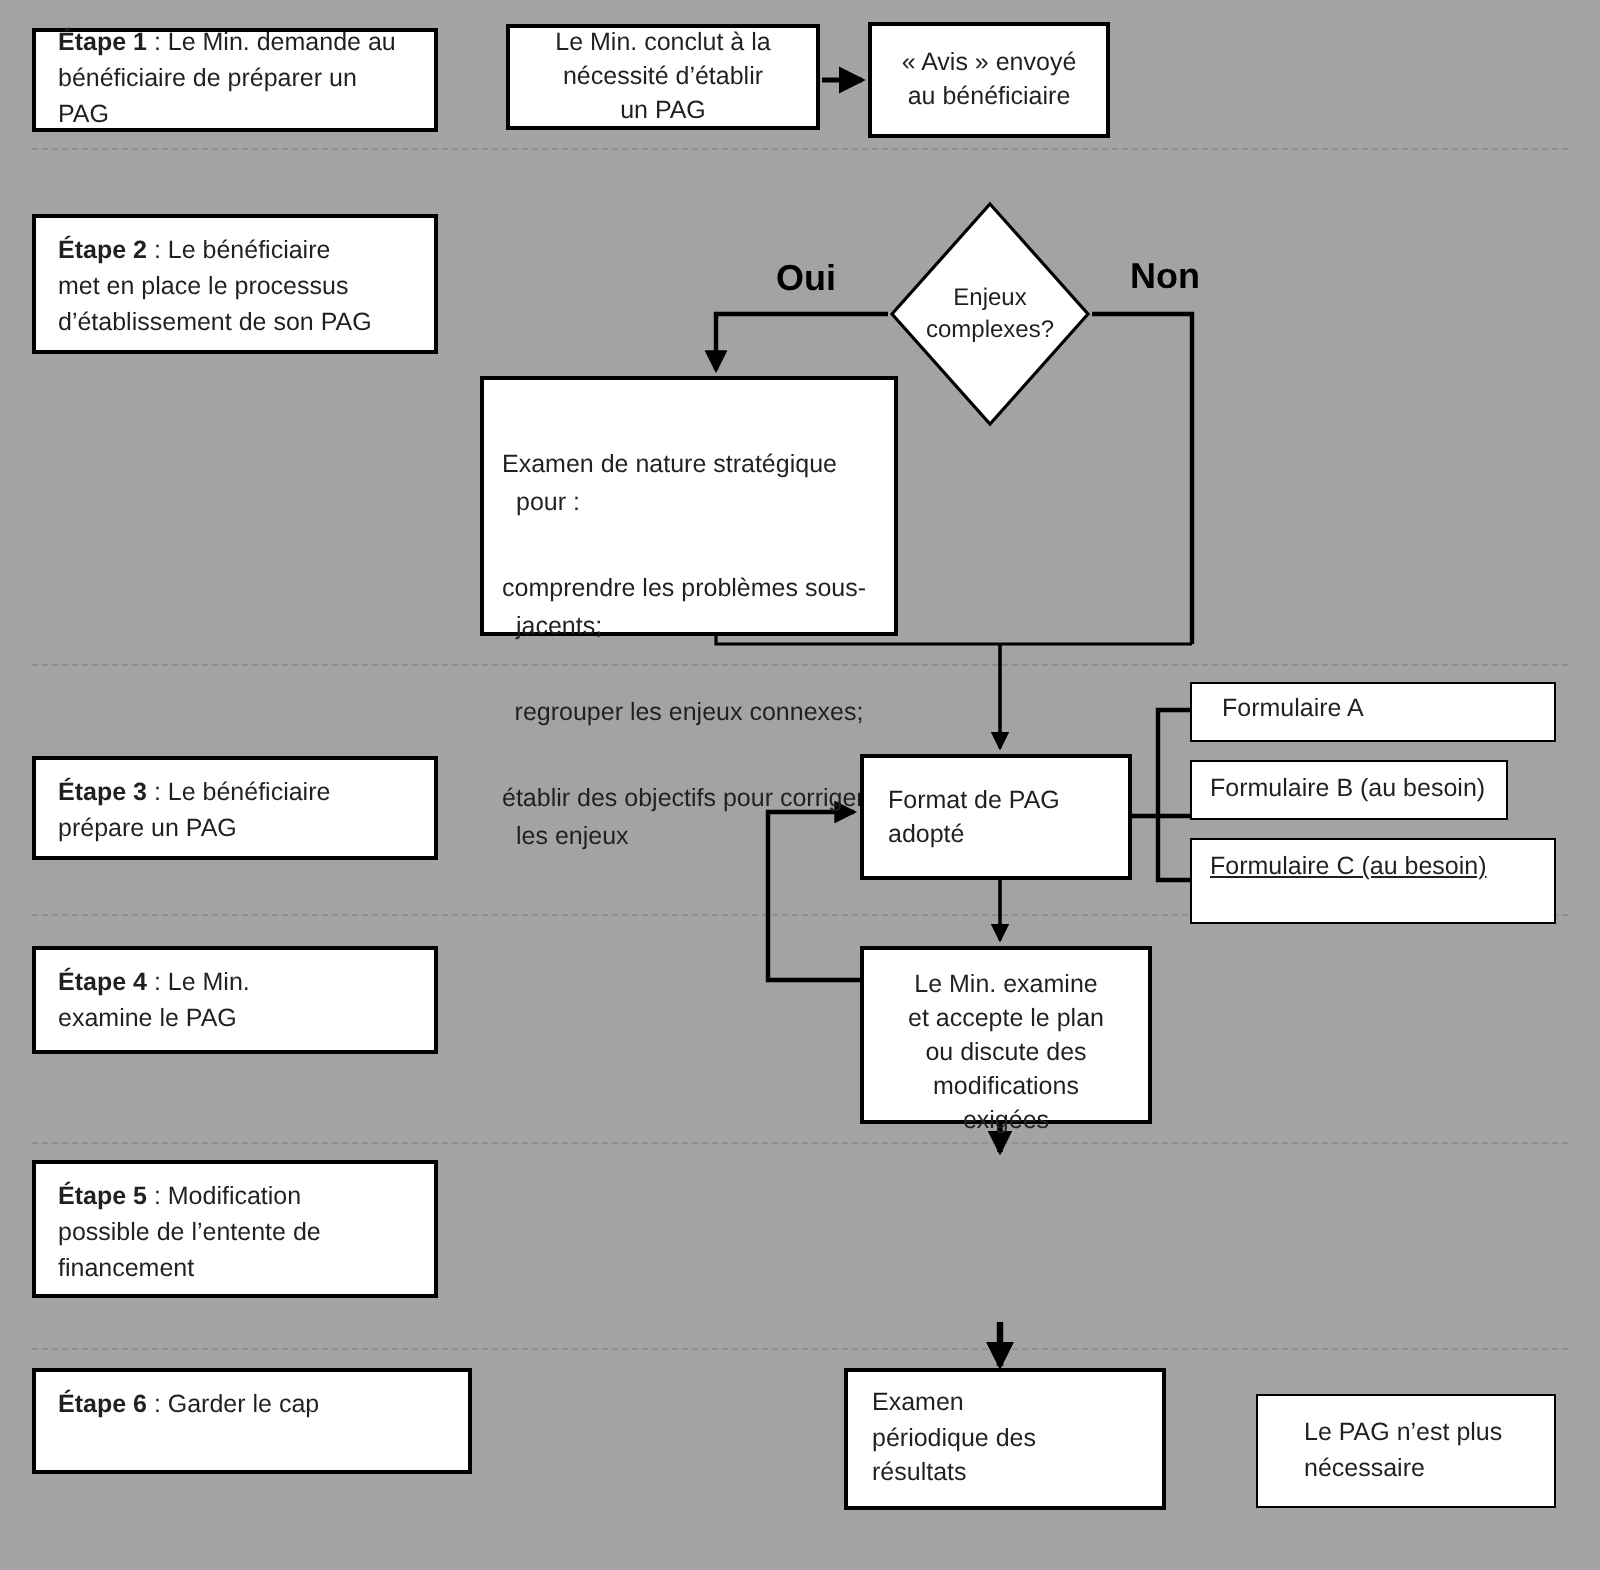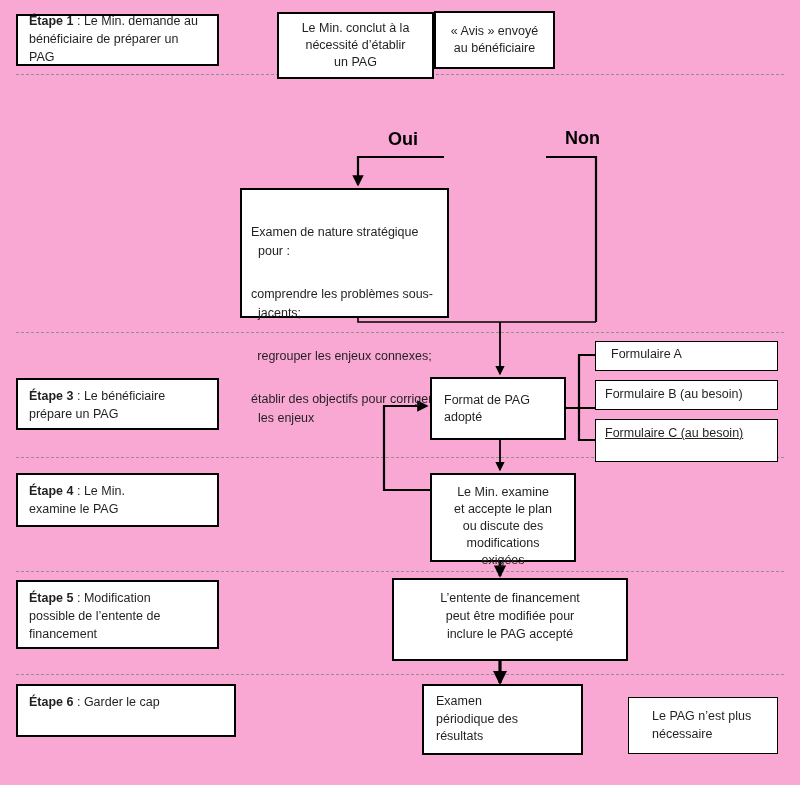--- a/index.html
+++ b/index.html
@@ -9,21 +9,21 @@
     background: #ffffff;
   }
   body {
     font-family: "Liberation Sans", sans-serif;
     color: #231f20;
   }
   #canvas {
     position: relative;
     width: 800px;
     height: 785px;
-    background: #f9a8d4;
+    background: #a3a3a3;
     overflow: hidden;
   }
   
   .box {
     position: absolute;
     box-sizing: border-box;
     border: 2px solid #000000;
     background: #ffffff;
     font-size: 12.5px;
     line-height: 1.34;
@@ -155,28 +155,40 @@
 
     
     <line x1="500" y1="661" x2="500" y2="683" stroke="#000000" stroke-width="3.2" marker-end="url(#arrowThick)"></line>
   </svg>
 
   <div class="box step-box vcenter" style="left:16px; top:14px; width:203px; height:52px;">
     <div><b>Étape 1</b><span class="multiline"> : Le Min. demande au
 bénéficiaire de préparer un PAG</span></div>
   </div>
 
-  <div class="box center vcenter" style="left:253px; top:12px; width:157px; height:67px;margin-left:24px;">Le Min. conclut à la
+  <div class="box center vcenter" style="left:253px; top:12px; width:157px; height:53px;">Le Min. conclut à la
 nécessité d’établir
 un PAG</div>
 
   <div class="box center vcenter" style="left:434px; top:11px; width:121px; height:58px;">« Avis » envoyé
 au bénéficiaire</div>
 
-
+  <div class="box step-box vtop" style="left:16px; top:107px; width:203px; height:70px;">
+    <div><b>Étape 2</b><span class="multiline"> : Le bénéficiaire
+met en place le processus
+d’établissement de son PAG</span></div>
+  </div>
+
+  <div class="diamond-wrap" style="left:444px; top:100px; width:102px; height:114px;">
+    <svg width="102" height="114" viewBox="0 0 102 114">
+      <polygon points="51,2 100,57 51,112 2,57" fill="#ffffff" stroke="#000000" stroke-width="1.6"></polygon>
+    </svg>
+    <div class="diamond-label">Enjeux
+complexes?</div>
+  </div>
 
   <div class="branch-label" style="left:388px; top:129px;">Oui</div>
   <div class="branch-label" style="left:565px; top:128px;">Non</div>
 
   <div class="box" style="left:240px; top:188px; width:209px; height:130px; padding:14px 9px 8px 9px; line-height:1.52;">
     <span class="hang">Examen de nature stratégique pour :</span>
     <span class="hang" style="margin-top:5px;">comprendre les problèmes sous-jacents;</span>
     <span class="hang" style="margin-top:5px;text-align:center;">regrouper les enjeux connexes;</span>
     <span class="hang" style="margin-top:5px;">établir des objectifs pour corriger les enjeux</span>
   </div>
@@ -184,44 +196,41 @@
   <div class="box step-box vtop" style="left:16px; top:378px; width:203px; height:52px;">
     <div><b>Étape 3</b><span class="multiline"> : Le bénéficiaire
 prépare un PAG</span></div>
   </div>
 
   <div class="box vcenter" style="left:430px; top:377px; width:136px; height:63px; padding-left:12px;">Format de PAG
 adopté</div>
 
   <div class="box thin vtop" style="left:595px; top:341px; width:183px; height:30px; padding:4px 15px;">Formulaire A</div>
 
-  <div class="box thin vtop" style="left:595px; top:380px; width:183px; height:30px; padding:5px 9px;">Formulaire B (au besoin)</div>
+  <div class="box thin vtop" style="left:595px; top:380px; width:159px; height:30px; padding:5px 9px;">Formulaire B (au besoin)</div>
 
   <div class="box thin vtop" style="left:595px; top:419px; width:183px; height:43px; padding:5px 9px;text-decoration:underline;">Formulaire C (au besoin)</div>
 
   <div class="box step-box vtop" style="left:16px; top:473px; width:203px; height:54px;">
     <div><b>Étape 4</b><span class="multiline"> : Le Min.
 examine le PAG</span></div>
   </div>
 
   <div class="box center vtop" style="left:430px; top:473px; width:146px; height:89px; padding-top:9px; line-height:1.36;">Le Min. examine
 et accepte le plan
 ou discute des
 modifications
 exigées</div>
 
   <div class="box step-box vtop" style="left:16px; top:580px; width:203px; height:69px;">
     <div><b>Étape 5</b><span class="multiline"> : Modification
 possible de l’entente de
 financement</span></div>
   </div>
 
-  <div class="box center vtop" style="left:392px; top:578px; width:236px; height:83px; padding-top:10px; line-height:1.42;">L’entente de financement
-peut être modifiée pour
-inclure le PAG accepté</div>
 
   <div class="box step-box vtop" style="left:16px; top:684px; width:220px; height:53px;">
     <div><b>Étape 6</b><span class="multiline"> : Garder le cap</span></div>
   </div>
 
   <div class="box vcenter" style="left:422px; top:684px; width:161px; height:71px; padding-left:12px; line-height:1.42;">Examen
 périodique des
 résultats</div>
 
   <div class="box thin vcenter" style="left:628px; top:697px; width:150px; height:57px; padding-left:23px; line-height:1.42;">Le PAG n’est plus

